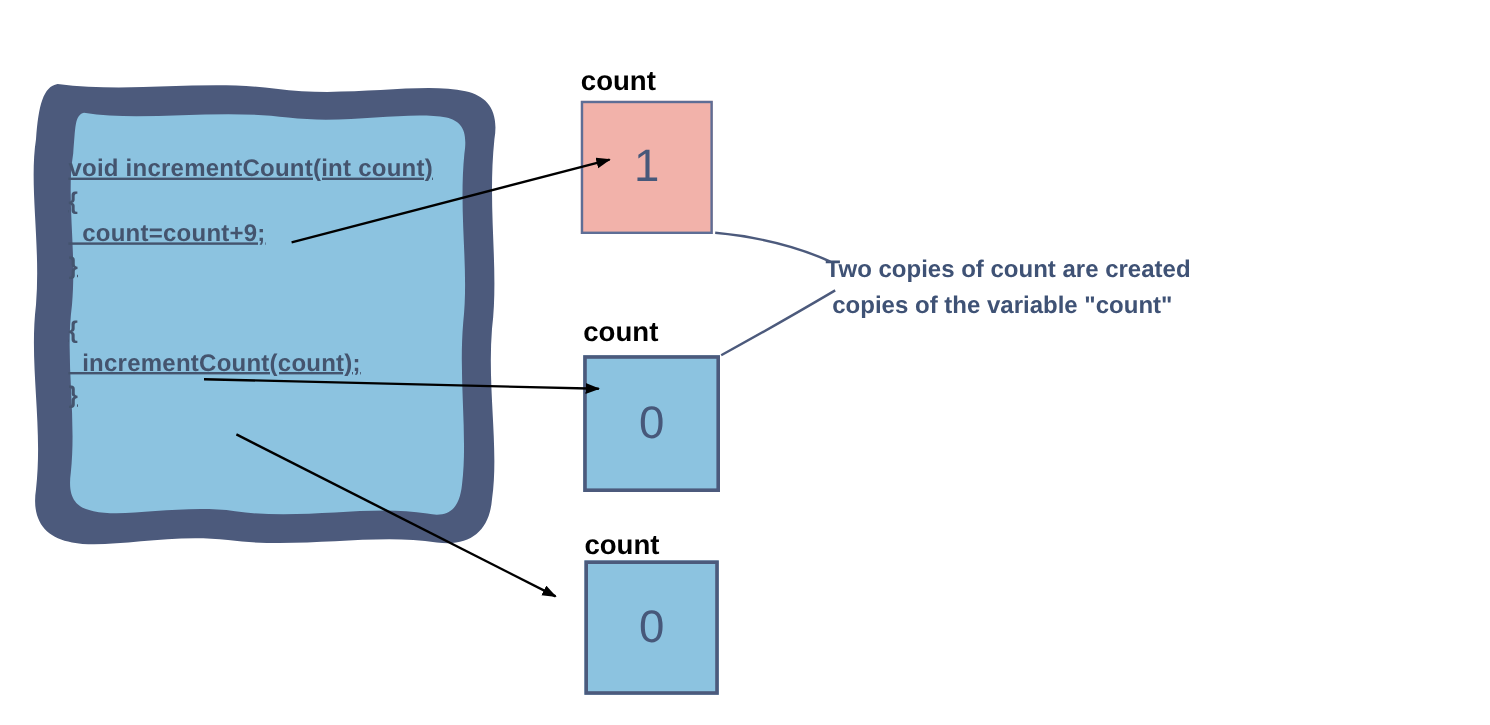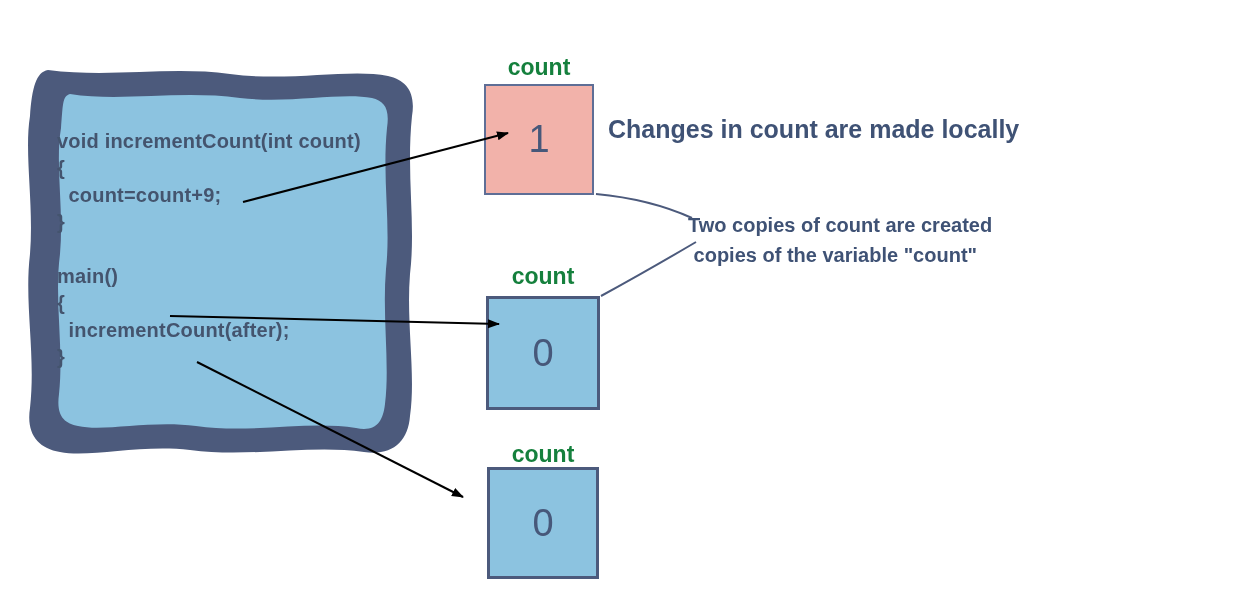--- a/index.html
+++ b/index.html
@@ -30,28 +30,28 @@
     width: 340px;
   }
   .code-line {
     white-space: pre;
     font-size: 20px;
     font-weight: bold;
     line-height: 27px;
     height: 27px;
     color: #44546E;
     letter-spacing: 0.2px;
+    text-decoration: underline;
   }
 
   .box-label {
     position: absolute;
-    text-align: center;
     font-size: 23px;
     font-weight: bold;
-    color: #15803d;
+    color: #000000;
   }
 
   .value-box {
     position: absolute;
     display: flex;
     align-items: center;
     justify-content: center;
     font-size: 38px;
     color: #47587A;
   }
@@ -98,42 +98,40 @@
          C 288,356 232,370 176,362 C 130,356 84,368 58,362 C 44,359 36,352 39,330
          C 44,282 34,236 40,190 C 44,145 35,100 41,64 C 43,42 42,32 50,30 Z"></path>
   </svg>
 
   <div class="code-block">
     <div class="code-line">void incrementCount(int count)</div>
     <div class="code-line">{</div>
     <div class="code-line">  count=count+9;</div>
     <div class="code-line">}</div>
     <div class="code-line"></div>
-    <div class="code-line">main()</div>
     <div class="code-line">{</div>
-    <div class="code-line">  incrementCount(after);</div>
+    <div class="code-line">  incrementCount(count);</div>
     <div class="code-line">}</div>
   </div>
 
   <div class="box-label" style="left:484px; top:54px; width:110px;">count</div>
   <div class="value-box pink" style="left:484px; top:84px; width:110px; height:111px;">
     <span>1</span>
   </div>
 
   <div class="box-label" style="left:486px; top:263px; width:114px;">count</div>
   <div class="value-box blue" style="left:486px; top:296px; width:114px; height:114px;">
     <span>0</span>
   </div>
 
   <div class="box-label" style="left:487px; top:441px; width:112px;">count</div>
   <div class="value-box blue" style="left:487px; top:467px; width:112px; height:112px;">
     <span>0</span>
   </div>
 
-  <div class="note" id="note-local">Changes in count are made locally</div>
 
   <div class="note" id="note-copies">
     <div class="note-line">Two copies of count are created</div>
     <div class="note-line"> copies of the variable "count"</div>
   </div>
 
 
   <svg class="overlay-svg" viewBox="0 0 1242 604" aria-hidden="true">
     <defs>
       <marker id="ah" markerWidth="13" markerHeight="10" refX="11" refY="4.5" orient="auto" markerUnits="userSpaceOnUse">

